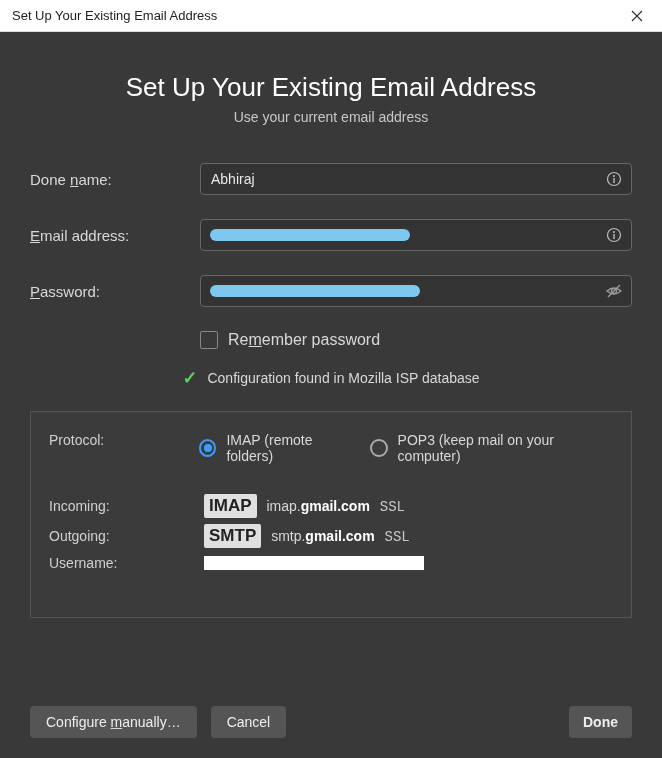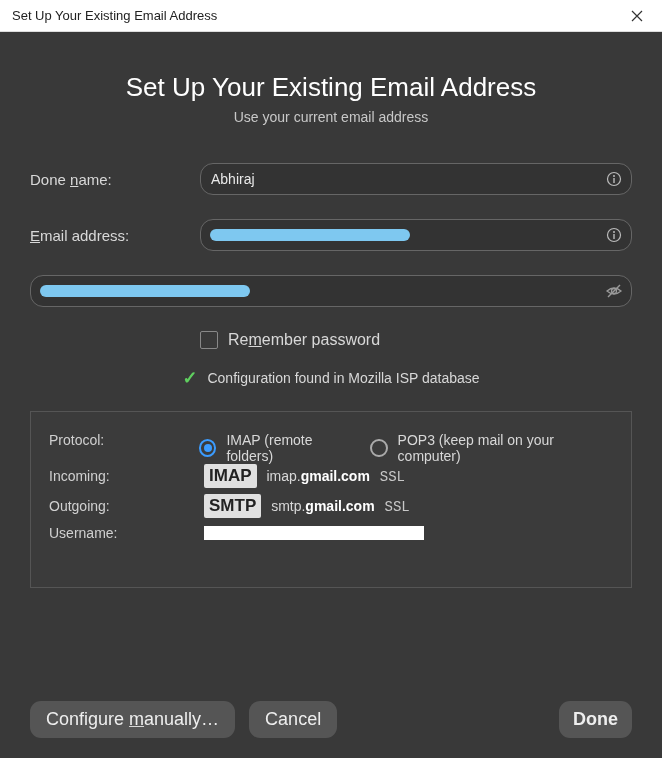--- a/index.html
+++ b/index.html
@@ -70,21 +70,21 @@
       align-items: center;
     }
     .text-input {
       width: 100%;
       height: 32px;
       background: #333333;
       border: 1px solid #666;
       color: #e8e8e8;
       padding: 0 36px 0 10px;
       font-size: 14px;
-      border-radius: 13px;
+      border-radius: 4px;
     }
     .input-icon {
       position: absolute;
       right: 8px;
       width: 20px;
       height: 20px;
       display: flex;
       align-items: center;
       justify-content: center;
       color: #bbb;
@@ -154,21 +154,21 @@
       justify-content: center;
     }
     .radio.sel::after {
       content: '';
       width: 8px;
       height: 8px;
       background: #3b9cff;
       border-radius: 50%;
     }
     .radio.sel { border-color: #3b9cff; }
-    .proto { }
+    .proto { margin-top: 30px; }
     .badge {
       display: inline-block;
       background: #e0e0e0;
       color: #222;
       font-weight: bold;
       font-size: 17px;
       padding: 2px 5px;
       border-radius: 2px;
       margin-right: 6px;
     }
@@ -186,23 +186,23 @@
     .footer {
       margin-top: auto;
       display: flex;
       gap: 14px;
       padding-top: 24px;
     }
     .btn {
       background: #555;
       color: #eee;
       border: none;
-      border-radius: 11px;
+      border-radius: 4px;
       padding: 8px 16px;
-      font-size: 18px;
+      font-size: 14px;
       cursor: pointer;
     }
     .btn.primary { margin-left: auto; font-weight: 600; padding: 8px 14px; }
   </style>
 </head>
 <body>
 
 <div class="titlebar">
   <span>Set Up Your Existing Email Address</span>
   <div class="close">
@@ -246,20 +246,23 @@
         <svg width="16" height="16" viewBox="0 0 16 16">
             <circle cx="8" cy="8" r="6.5" stroke="#bbb" stroke-width="1.2" fill="none"></circle>
             <circle cx="8" cy="5" r="1" fill="#bbb"></circle>
             <rect x="7.3" y="7" width="1.4" height="5" fill="#bbb"></rect>
           </svg>
       </div>
     </div>
   </div>
 
   <div class="form-row">
+    <div class="form-label">
+      <span class="underline">P</span><span>assword:</span>
+    </div>
     <div class="input-wrap">
       <input type="password" class="text-input" style="">
       <div class="redact r2"></div>
       <div class="input-icon">
         <svg width="18" height="18" viewBox="0 0 18 18">
             <path d="M2 9 Q9 3 16 9 Q9 15 2 9 Z" stroke="#999" stroke-width="1.3" fill="none"></path>
             <circle cx="9" cy="9" r="2.5" stroke="#999" stroke-width="1.3" fill="none"></circle>
             <line x1="3" y1="15" x2="15" y2="3" stroke="#999" stroke-width="1.5"></line>
           </svg>
       </div>

